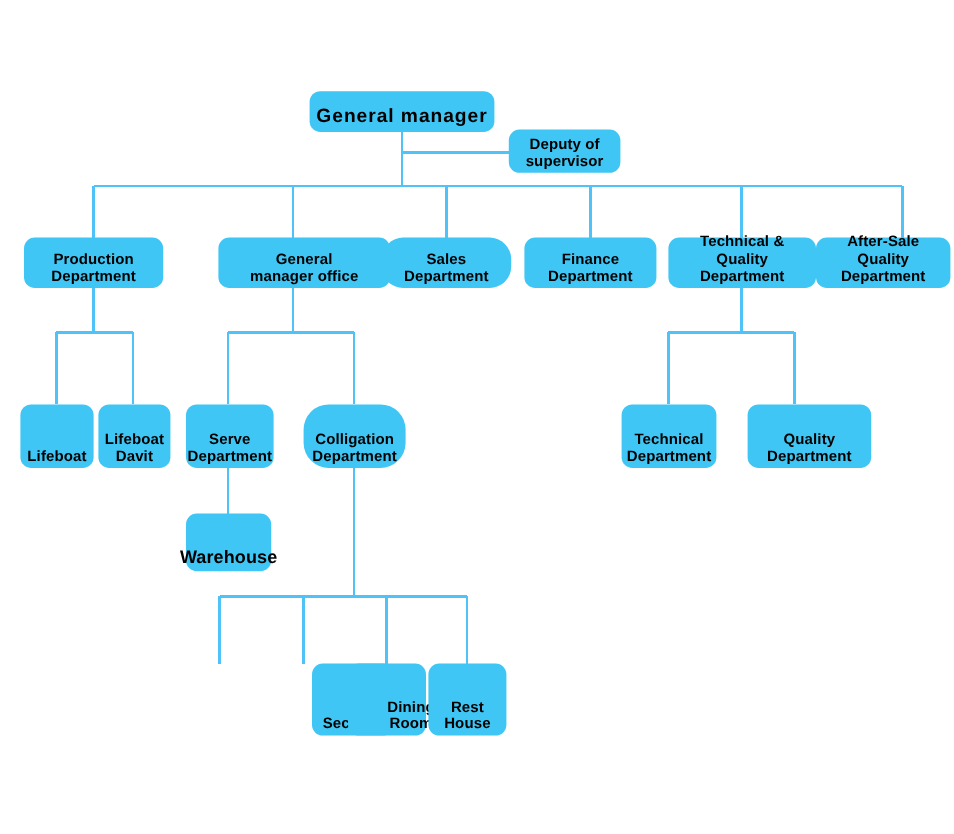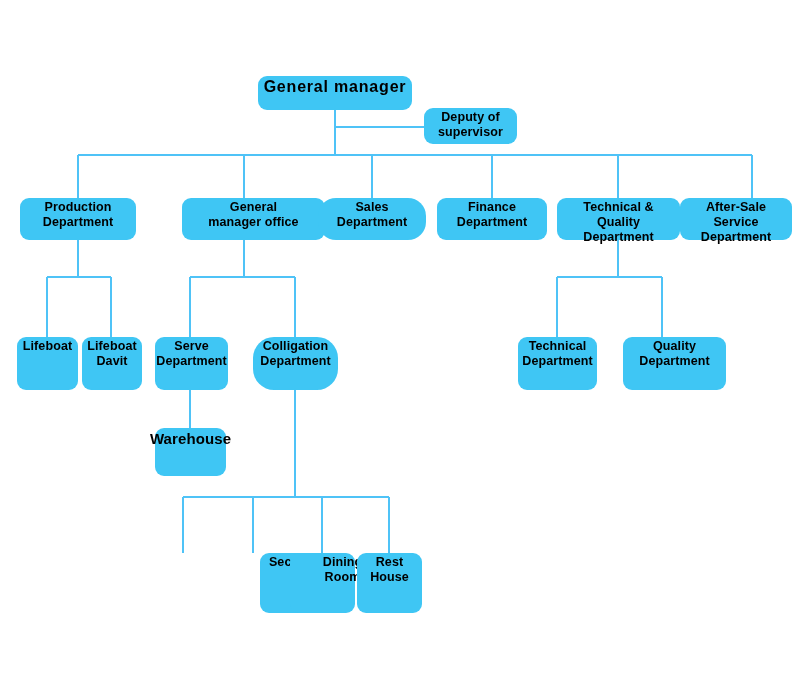--- a/index.html
+++ b/index.html
@@ -25,21 +25,21 @@
     width: 795px;
     height: 695px;
     pointer-events: none;
   }
   .node {
     position: absolute;
     box-sizing: border-box;
     background: #3FC6F4;
     border-radius: 9px;
     display: flex;
-    align-items: flex-start;
+    align-items: flex-end;
     justify-content: center;
     text-align: center;
     color: #000000;
     font-weight: bold;
     line-height: 1.18;
     letter-spacing: 0.1px;
     padding: 2px 4px;
     z-index: 2;
   }
   .node.root-node {
@@ -133,21 +133,21 @@
 Department</span>
   </div>
 
   <div class="node level2" style="left:557px; top:198px; width:123px; height:42px;">
     <span class="node-label">Technical &amp; Quality
 Department</span>
   </div>
 
   <div class="node level2" style="left:680px; top:198px; width:112px; height:42px;">
     <span class="node-label">After-Sale
-Service Department</span>
+Quality Department</span>
   </div>
 
   <div class="node level3" style="left:17px; top:337px; width:61px; height:53px;">
     <span class="node-label">Lifeboat</span>
   </div>
 
   <div class="node level3" style="left:82px; top:337px; width:60px; height:53px;">
     <span class="node-label">Lifeboat
 Davit</span>
   </div>

